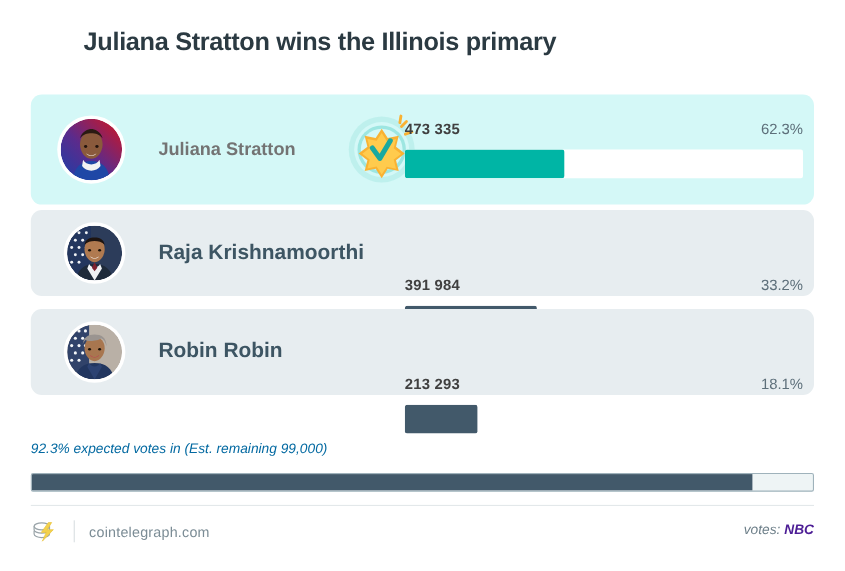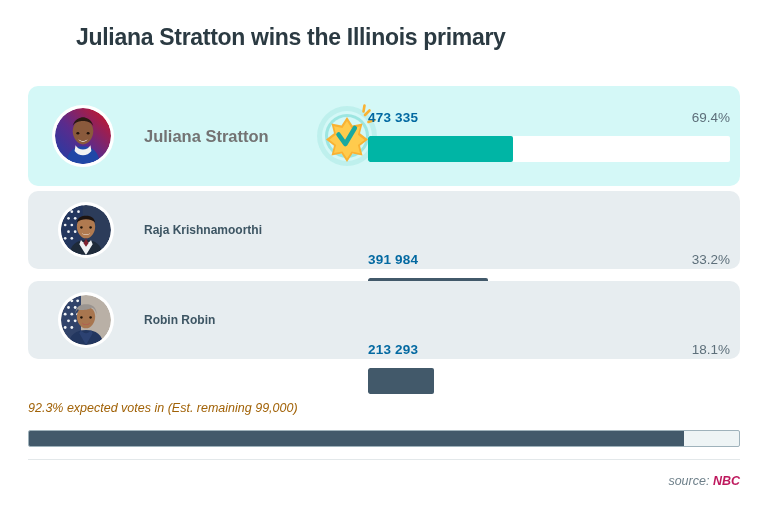--- a/index.html
+++ b/index.html
@@ -89,21 +89,21 @@
     left: 116px;
     top: 50%;
     transform: translateY(-50%);
     font-size: 16.5px;
     font-weight: bold;
     color: #737373;
     white-space: nowrap;
   }
   .row.normal .cand-name {
     left: 116px;
-    font-size: 12px;
+    font-size: 19px;
     color: #3d5563;
   }
 
   
   .badge {
     position: absolute;
     left: 287px;
     top: 50%;
     transform: translateY(-50%);
     width: 68px;
@@ -125,21 +125,21 @@
     position: relative;
     height: 20px;
     margin-bottom: 6px;
   }
   .votes {
     position: absolute;
     left: 0;
     top: 0;
     font-size: 13.5px;
     font-weight: bold;
-    color: #0369a1;
+    color: #404040;
     letter-spacing: 0.2px;
   }
   .pct {
     position: absolute;
     right: 0;
     top: 0;
     font-size: 13.5px;
     color: #5d6f7a;
   }
   .track {
@@ -160,21 +160,21 @@
   .fill.teal { background: #00b5a5; }
   .fill.slate { background: #42596a; }
 
   
   .expected {
     position: absolute;
     left: 28px;
     top: 401px;
     font-size: 12.5px;
     font-style: italic;
-    color: #a16207;
+    color: #0369a1;
     white-space: nowrap;
   }
 
   .total-track {
     position: absolute;
     left: 28px;
     top: 430px;
     width: 712px;
     height: 17px;
     background: #eef4f5;
@@ -226,21 +226,21 @@
   }
   .source {
     position: absolute;
     right: 28px;
     top: 474px;
     font-size: 12.5px;
     font-style: italic;
     color: #6d7f89;
   }
   .source b {
-    color: #be185d;
+    color: #4c1d95;
     font-style: italic;
     font-weight: bold;
     text-align: right;
   }
 </style>
 </head>
 <body>
 
 <div class="page">
 
@@ -287,21 +287,21 @@
           <path d="M32 15l5.5 8.5 10-2-2.5 9.8 8 6.2-8 6.2 2.5 9.8-10-2L32 60l-5.5-8.5-10 2 2.5-9.8-8-6.2 8-6.2-2.5-9.8 10 2z" fill="#f9b233"></path>
           <path d="M32 19l4.6 7.2 8.4-1.7-2.1 8.2 6.7 5.2-6.7 5.2 2.1 8.2-8.4-1.7L32 56.6l-4.6-7.2-8.4 1.7 2.1-8.2-6.7-5.2 6.7-5.2-2.1-8.2 8.4 1.7z" fill="#ffcb4d"></path>
           <path d="M23.5 32.5l6.8 9.5 9.5-16" fill="none" stroke="#1aa9a0" stroke-width="4.6" stroke-linecap="round" stroke-linejoin="round"></path>
           <path d="M50 13l4.5-4.5M53.5 20l6-2M48.5 9.5l1-6" stroke="#f9b233" stroke-width="2.6" stroke-linecap="round" fill="none"></path>
         </svg>
       </div>
 
       <div class="bar-block">
         <div class="bar-labels">
           <span class="votes">473 335</span>
-          <span class="pct">69.4%</span>
+          <span class="pct">62.3%</span>
         </div>
         <div class="track">
           <div class="fill teal" style="width: 40.1%;"></div>
         </div>
       </div>
     </div>
 
     <div class="row normal">
       <div class="avatar-wrap">
         <div class="avatar">
@@ -403,19 +403,33 @@
   </div>
 
   <div class="expected">92.3% expected votes in (Est. remaining 99,000)</div>
 
   <div class="total-track">
     <div class="total-fill" style="width: 92.3%;"></div>
   </div>
 
   <div class="divider"></div>
 
+  <div class="footer-left">
+    <span class="logo">
+      <svg viewBox="0 0 26 22">
+        <g fill="none" stroke="#9aa4a9" stroke-width="1.1">
+          <ellipse cx="10" cy="6.5" rx="7" ry="3.2"></ellipse>
+          <path d="M3 6.5v3c0 1.8 3.1 3.2 7 3.2s7-1.4 7-3.2v-3"></path>
+          <path d="M3 10.5v3c0 1.8 3.1 3.2 7 3.2s7-1.4 7-3.2v-3"></path>
+        </g>
+        <path d="M16 3l-6.5 9H14l-3.5 8 10-10.5H15L19 3z" fill="#f3d14e" stroke="#e8c23c" stroke-width="0.6"></path>
+      </svg>
+    </span>
+    <span class="logo-sep"></span>
+    <span class="site">cointelegraph.com</span>
+  </div>
 
   <div class="source">
-    <span>source:</span>
+    <span>votes:</span>
     <b>NBC</b>
   </div>
 
 </div>
 
 </body></html>

